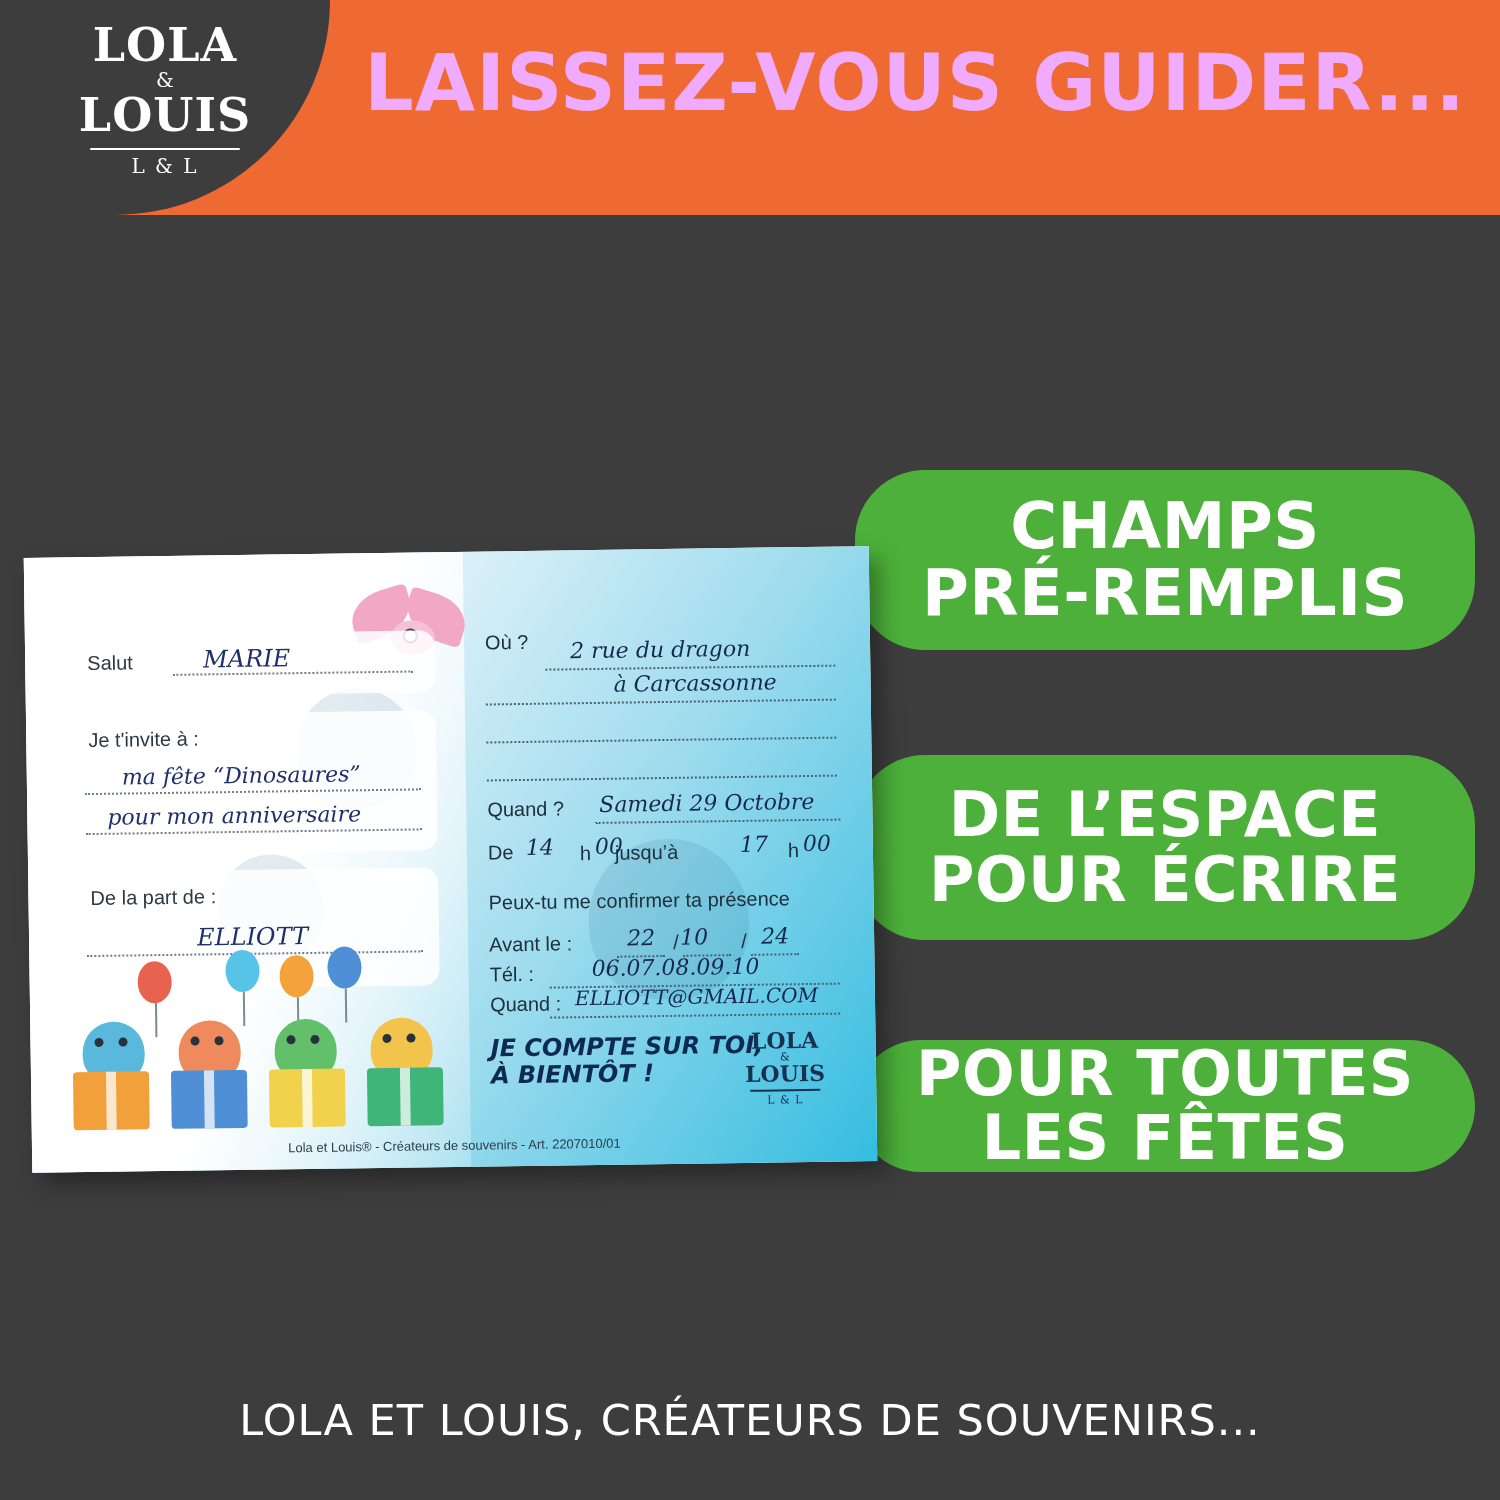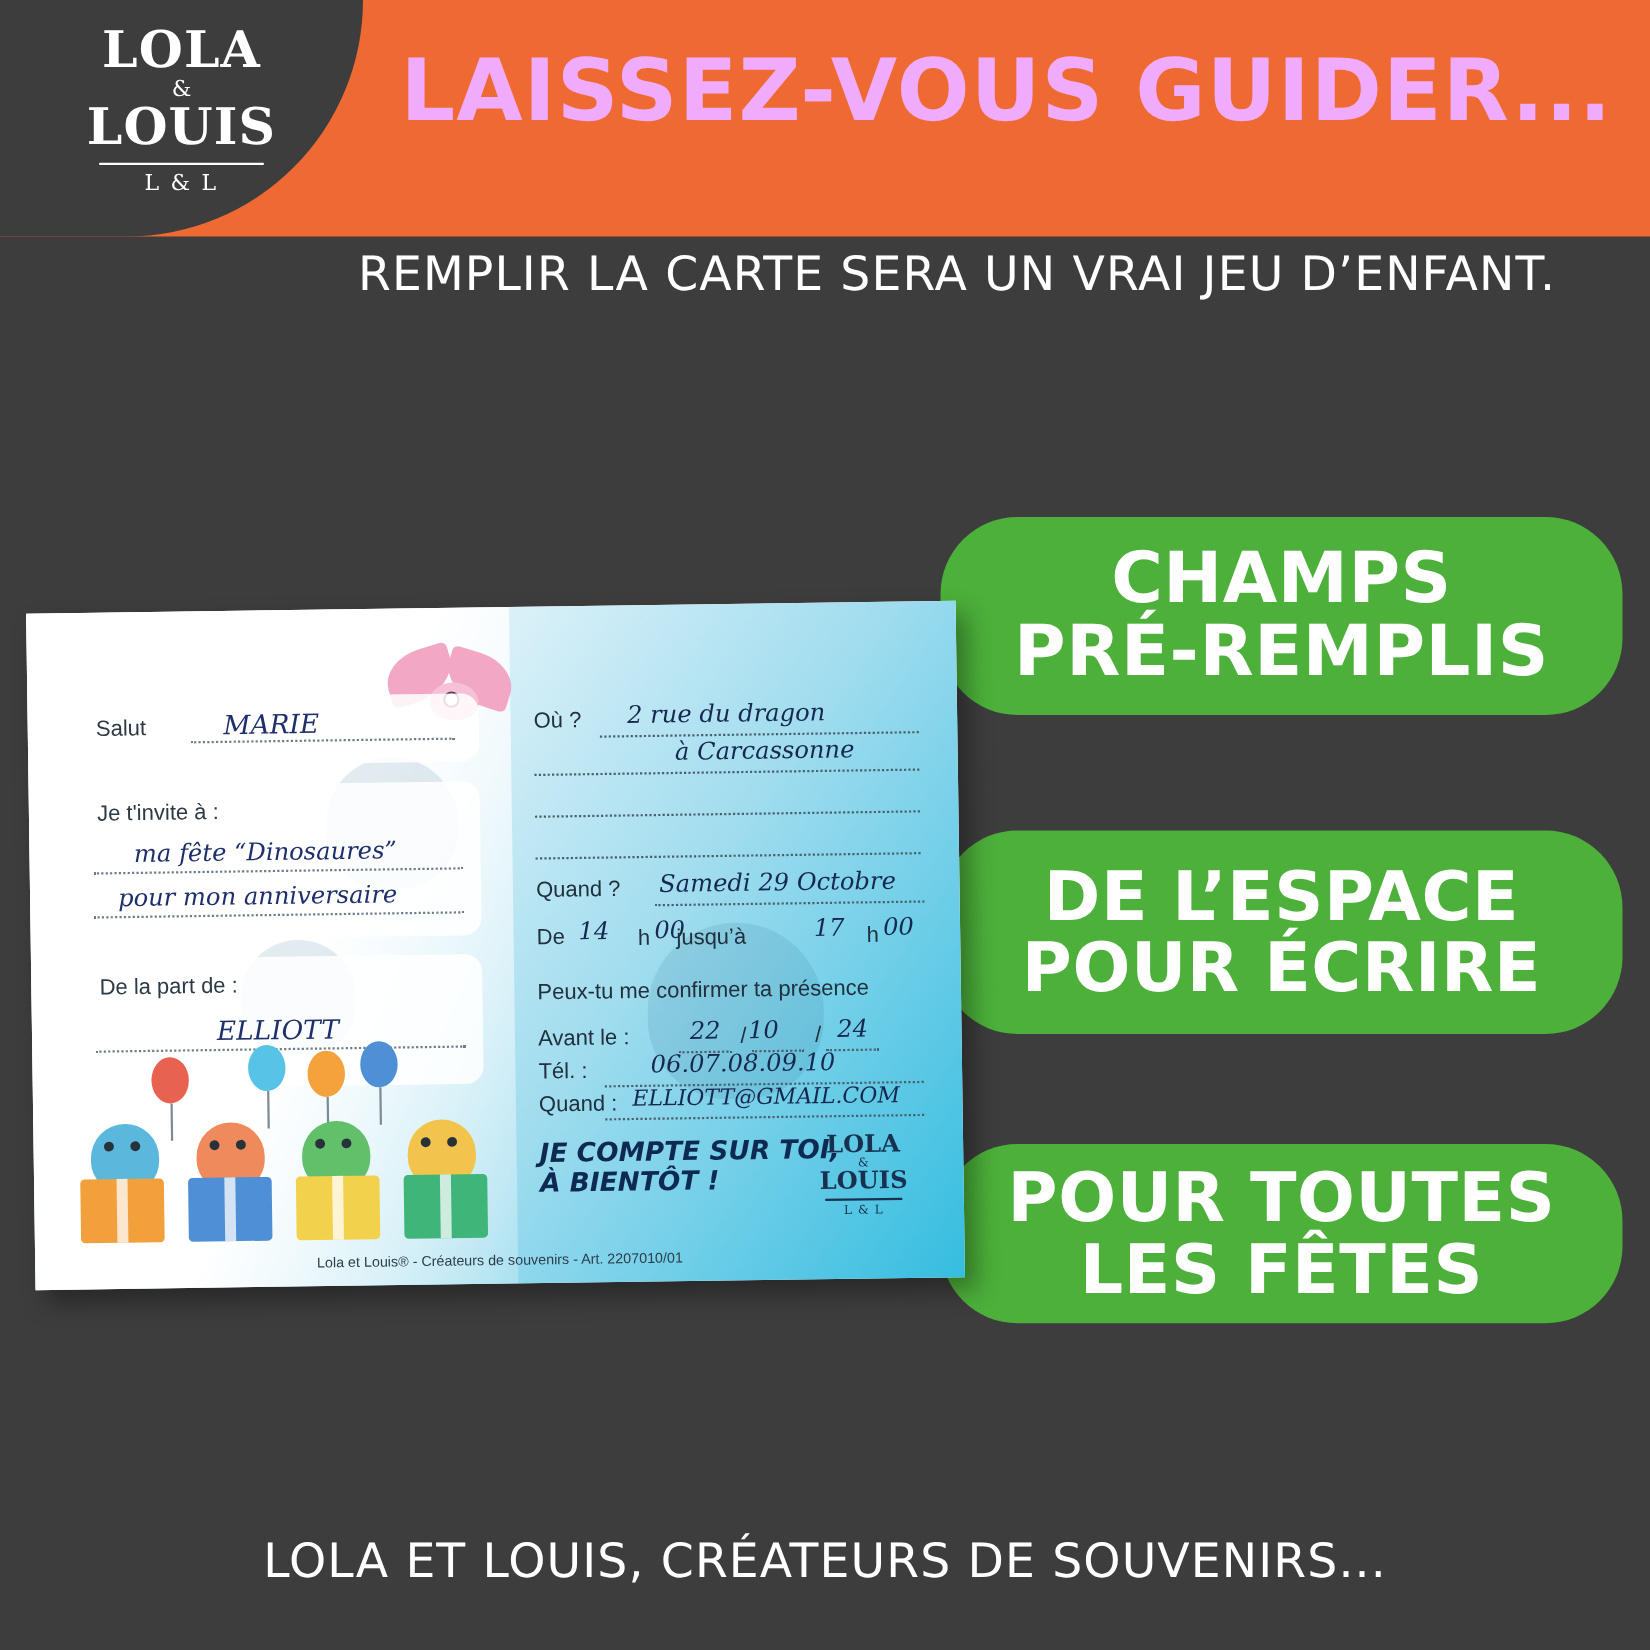--- a/index.html
+++ b/index.html
@@ -116,21 +116,21 @@
     font-weight: bold;
     display: flex;
     align-items: center;
     justify-content: center;
     text-align: center;
     line-height: 1.04;
     letter-spacing: 0.5px;
   }
   #pill-1 { top: 470px; height: 180px; font-size: 64px; }
   #pill-2 { top: 755px; height: 185px; font-size: 62px; }
-  #pill-3 { top: 1040px; height: 163px; font-size: 62px; }
+  #pill-3 { top: 1040px; height: 132px; font-size: 62px; }
 
   
   #card-wrap {
     position: absolute;
     left: 28px;
     top: 552px;
     width: 845px;
     height: 615px;
     transform: rotate(-0.8deg);
     box-shadow: 10px 12px 22px rgba(0,0,0,0.35);
@@ -210,21 +210,21 @@
     font-size: 22px;
     color: #16284f;
     white-space: nowrap;
   }
   .rdots {
     position: absolute;
     border-bottom: 2px dotted #4b6170;
     height: 0;
   }
 
-  #lbl-ou   { left: 460px; top: 93px; }
+  #lbl-ou   { left: 460px; top: 80px; }
   #val-ou1  { left: 545px; top: 88px; }
   #rd-1     { left: 520px; top: 118px; width: 290px; }
   #val-ou2  { left: 588px; top: 122px; }
   #rd-2     { left: 460px; top: 152px; width: 350px; }
   #rd-3     { left: 460px; top: 190px; width: 350px; }
   #rd-4     { left: 460px; top: 228px; width: 350px; }
 
   #lbl-quand { left: 460px; top: 247px; }
   #val-quand { left: 572px; top: 242px; }
   #rd-5      { left: 568px; top: 272px; width: 245px; }
@@ -421,21 +421,20 @@
         <div class="logo-lola">LOLA</div>
         <div class="logo-amp">&amp;</div>
         <div class="logo-louis">LOUIS</div>
         <div class="logo-rule"></div>
         <div class="logo-ll">L &amp; L</div>
       </div>
     </div>
     <div id="headline">LAISSEZ-VOUS GUIDER...</div>
   </div>
 
-  <div id="subhead">REMPLIR LA CARTE SERA UN VRAI JEU D’ENFANT.</div>
 
   <div class="pill" id="pill-1">
     <div>
       <div>CHAMPS</div>
       <div>PRÉ-REMPLIS</div>
     </div>
   </div>
   <div class="pill" id="pill-2">
     <div>
       <div>DE L’ESPACE</div>

